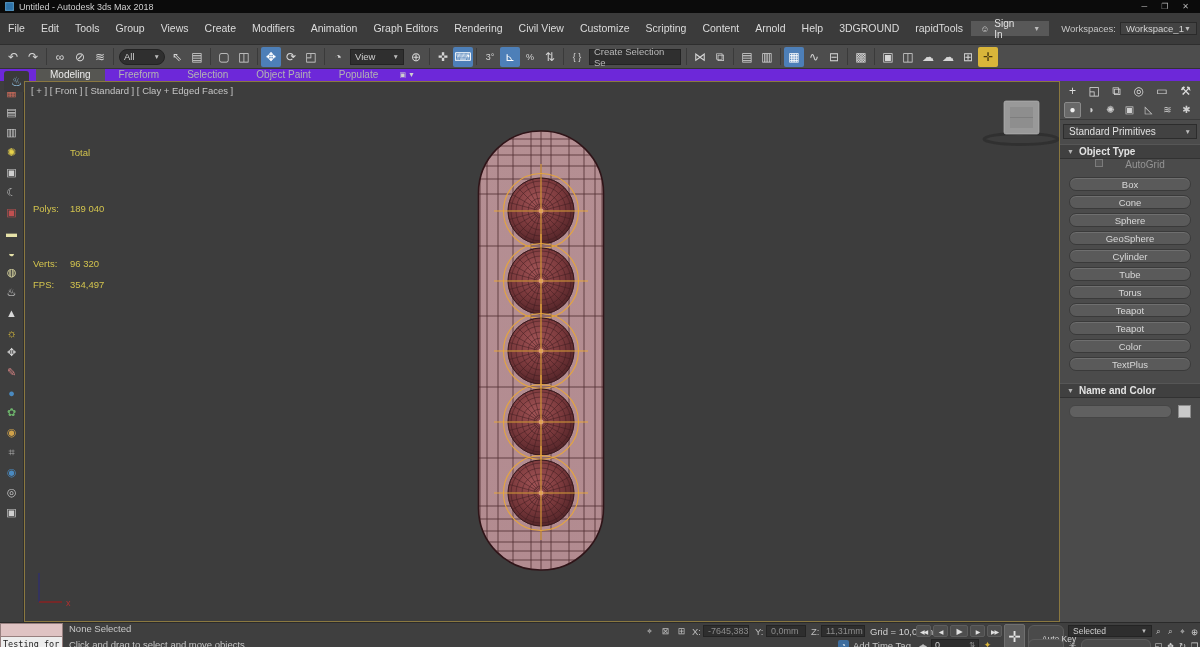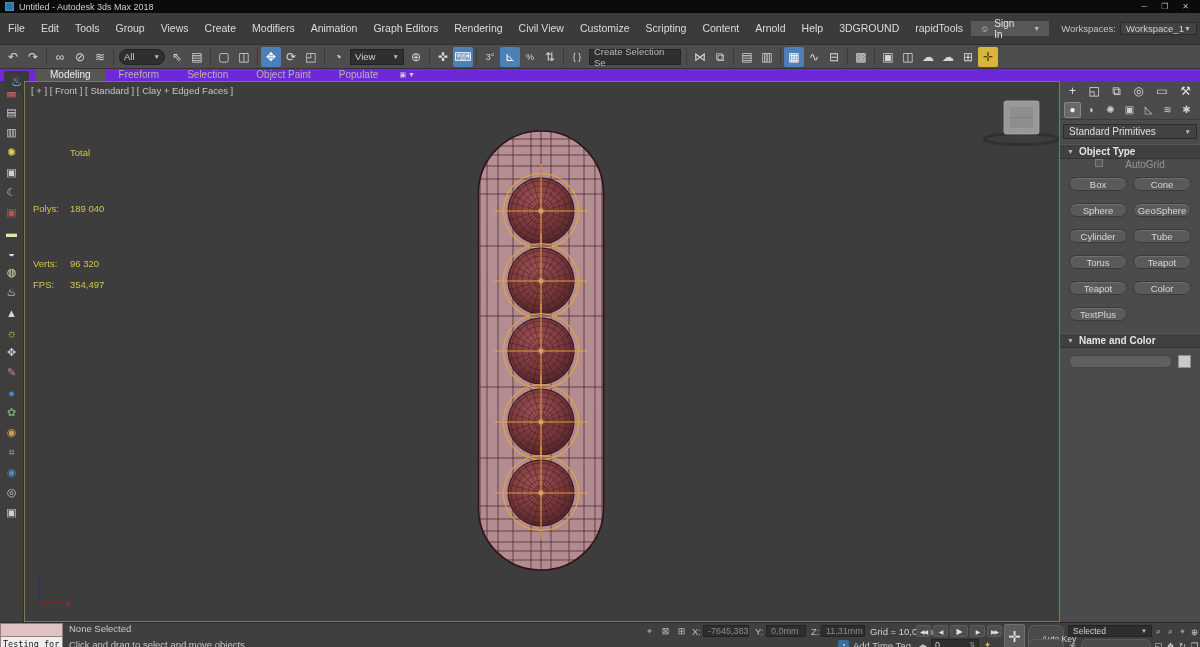--- a/index.html
+++ b/index.html
@@ -84,21 +84,21 @@
   .cp-dd { margin:4px 3px 2px; height:15px; background:#424242; border:1px solid #2c2c2c;
     display:flex; align-items:center; padding:0 5px; font-size:10px; color:#e0e0e0; }
   .cp-dd .dda { margin-left:auto; font-size:6.5px; }
   .rollout-h { height:15px; background:#404040; border-top:1px solid #565656;
     border-bottom:1px solid #323232; display:flex; align-items:center; padding:0 7px;
     font-weight:bold; font-size:10px; color:#e2e2e2; gap:5px; margin-top:3px; }
   .rollout-h .arr { font-size:7px; color:#b5b5b5; font-weight:normal; }
   .autogrid { height:16px; display:flex; align-items:flex-start; justify-content:center;
     gap:22px; color:#949494; }
   .ag-box { width:8px; height:8px; border:1px solid #7c7c7c; background:#565656; }
-  .ot-grid { display:grid; grid-template-columns:1fr 1fr; gap:12px 6px; padding:2px 9px 9px; }
+  .ot-grid { display:grid; grid-template-columns:1fr; gap:4px 6px; padding:2px 9px 9px; }
   .ot-btn { height:14px; background:#5a5a5a; border:1px solid #3a3a3a; border-radius:7px;
     box-shadow:inset 0 1px 0 #6f6f6f; font-size:9.5px; color:#d8d8d8;
     display:flex; align-items:center; justify-content:center; white-space:nowrap; }
   .nc-row { display:flex; align-items:center; gap:6px; padding:7px 9px; }
   .nc-input { flex:1; height:13px; background:#606060; border:1px solid #454545; border-radius:6px; }
   .nc-swatch { width:13px; height:13px; background:#c9c9c9; border:1px solid #8c8c8c; }
 
   
   .statusbar { height:29px; background:#3f3f3f; border-top:1px solid #2a2a2a;
     position:relative; font-size:9.5px; color:#c8c8c8; }

